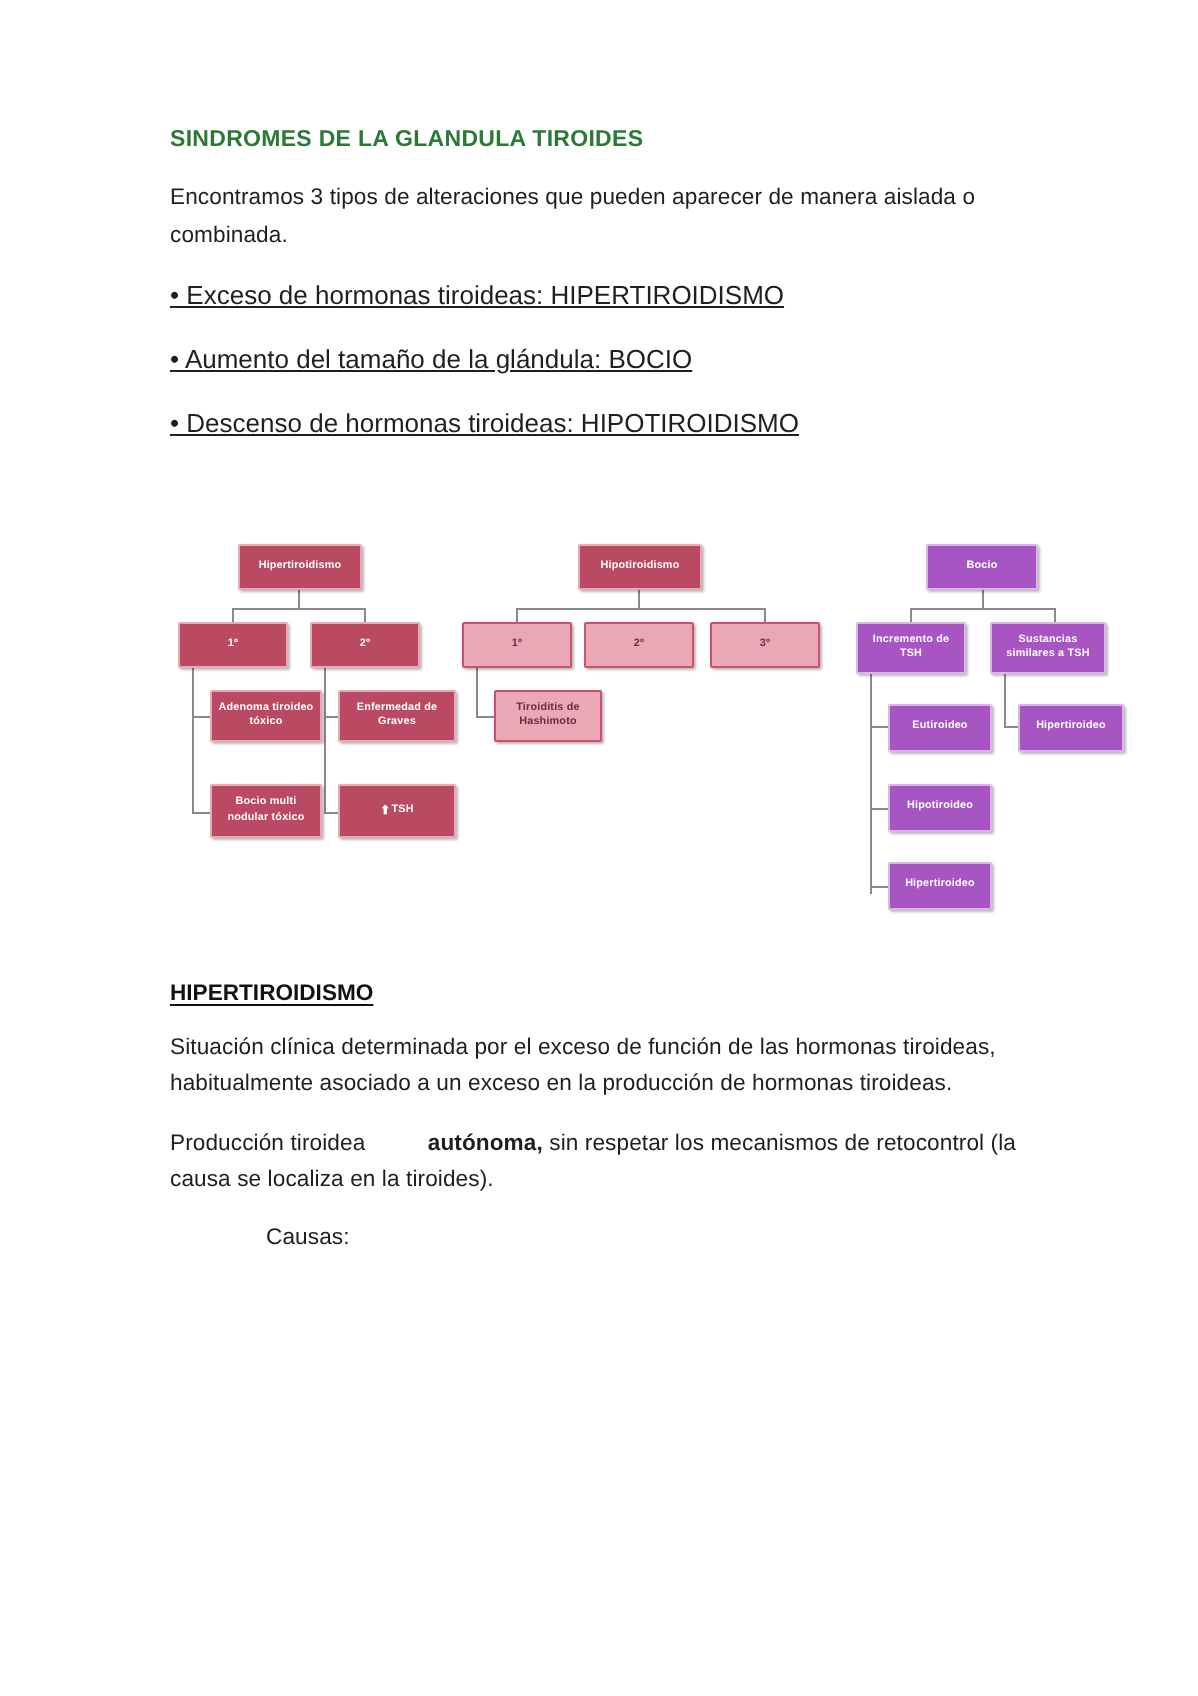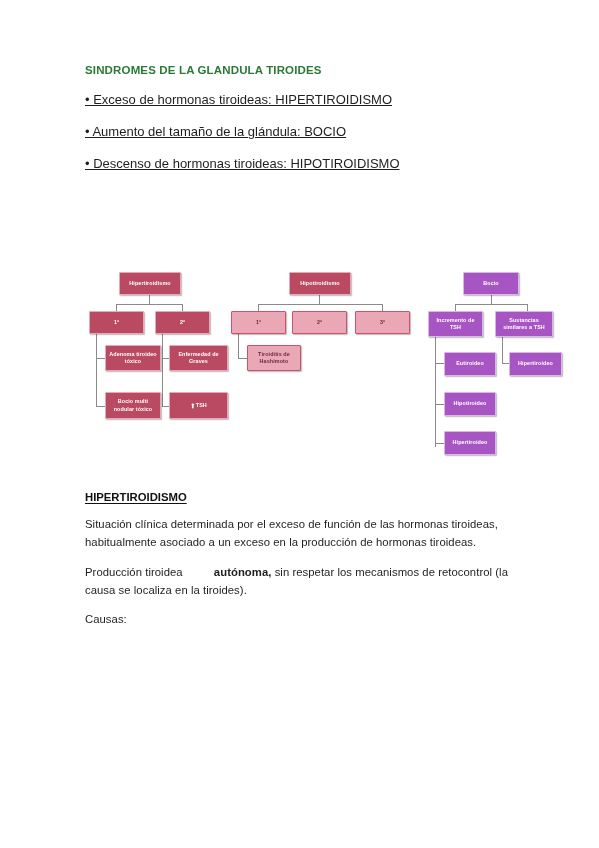--- a/index.html
+++ b/index.html
@@ -67,20 +67,21 @@
 
   .arrow-up{display:inline-block;font-size:6px;line-height:1;margin-right:.5px;}
 </style>
 </head>
 <body>
 
 <div class="page">
 
   <div class="doc">
     <h1 class="title">SINDROMES DE LA GLANDULA TIROIDES</h1>
+    <p class="para">Encontramos 3 tipos de alteraciones que pueden aparecer de manera aislada o combinada.</p>
     <p class="bullet">• Exceso de hormonas tiroideas: HIPERTIROIDISMO</p>
     <p class="bullet">• Aumento del tamaño de la glándula: BOCIO</p>
     <p class="bullet">• Descenso de hormonas tiroideas: HIPOTIROIDISMO</p>
   </div>
 
   <div class="diagram">
 
     <div class="node n-rose" style="left:119px;top:272px;width:62px;height:23px;">Hipertiroidismo</div>
     <div class="line v" style="left:149px;top:295px;height:10px;"></div>
     <div class="line h" style="left:116px;top:304px;width:67px;"></div>
@@ -138,18 +139,18 @@
 
     <div class="line v" style="left:502px;top:337px;height:27px;"></div>
     <div class="line h" style="left:502px;top:363px;width:8px;"></div>
     <div class="node n-purple" style="left:509px;top:352px;width:53px;height:24px;">Hipertiroideo</div>
   </div>
 
   <div class="sec2">
     <h2 class="subhead">HIPERTIROIDISMO</h2>
     <p class="para">Situación clínica determinada por el exceso de función de las hormonas tiroideas, habitualmente asociado a un exceso en la producción de hormonas tiroideas.</p>
     <p class="para"><span>Producción tiroidea </span><b>autónoma,</b><span> sin respetar los mecanismos de retocontrol (la causa se localiza en la tiroides).</span></p>
-    <p class="para" style="margin-bottom:6px;">Causas:</p>
+    <p class="para" style="margin-bottom:6px;margin-left:48px;">Causas:</p>
     <ul class="causes">
     </ul>
   </div>
 
 </div>
 
 </body></html>

